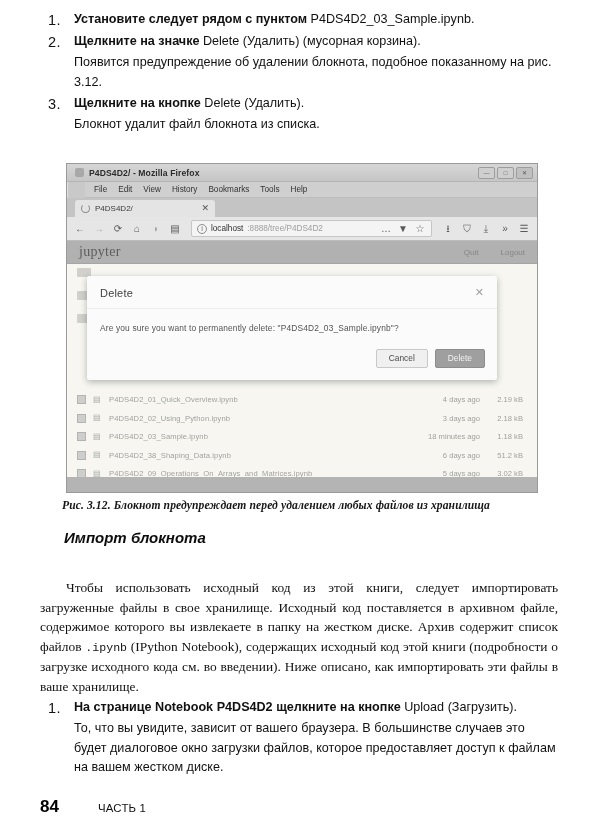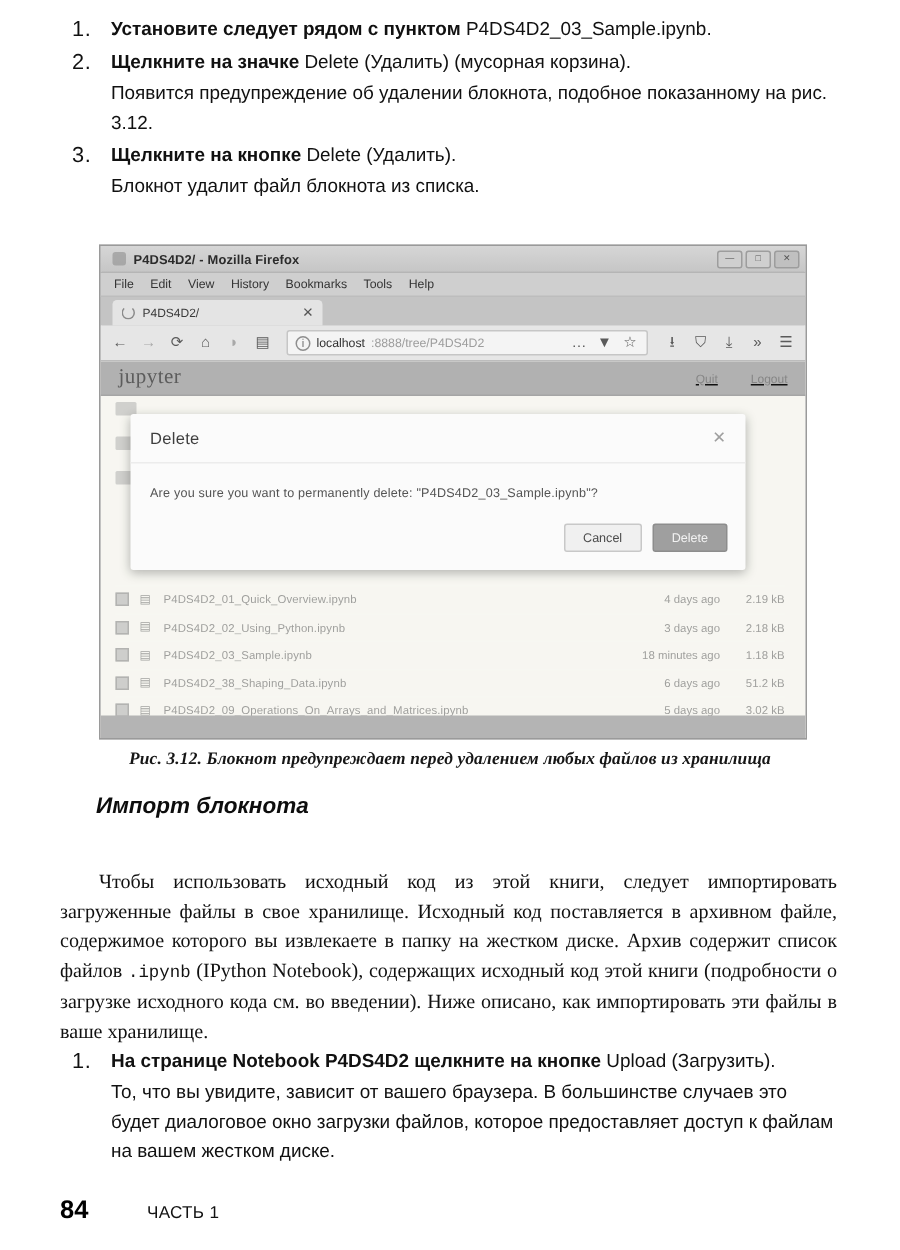--- a/index.html
+++ b/index.html
@@ -119,20 +119,21 @@
   .win-btn.close { background: #c0c0c0; }
 
   .menubar {
     height: 15px;
     background: #cfcfcf;
     display: flex;
     align-items: center;
     gap: 11px;
     padding: 0 9px;
     border-bottom: 1px solid #bdbdbd;
+    margin-left: 18px;
   }
   .menubar span {
     font-size: 8.2px;
     color: #333;
     white-space: nowrap;
   }
 
   .tabstrip {
     height: 19px;
     background: #c4c4c4;
@@ -229,21 +230,20 @@
   .jup-logo {
     font-size: 14px;
     color: #5c5c5c;
     letter-spacing: .3px;
     font-family: "Liberation Serif", serif;
   }
   .jup-right {
     margin-left: auto;
     display: flex;
     gap: 22px;
-    text-decoration: underline;
   }
   .jup-right span { font-size: 8px; color: #868686; }
 
   .jup-body { position: relative; height: 231px; }
 
   .ghost-toolbar {
     position: absolute;
     left: 10px; top: 4px;
     display: flex;
     flex-direction: column;
@@ -375,21 +375,20 @@
     position: absolute;
     left: 62px;
     top: 499px;
     width: 490px;
     font-family: "Liberation Serif", serif;
     font-style: italic;
     font-weight: bold;
     font-size: 11.6px;
     color: #161616;
     letter-spacing: .1px;
-    margin-left: 24px;
   }
 
   
   .section-head {
     position: absolute;
     left: 40px;
     top: 529px;
     font-size: 15px;
     font-weight: bold;
     font-style: italic;

